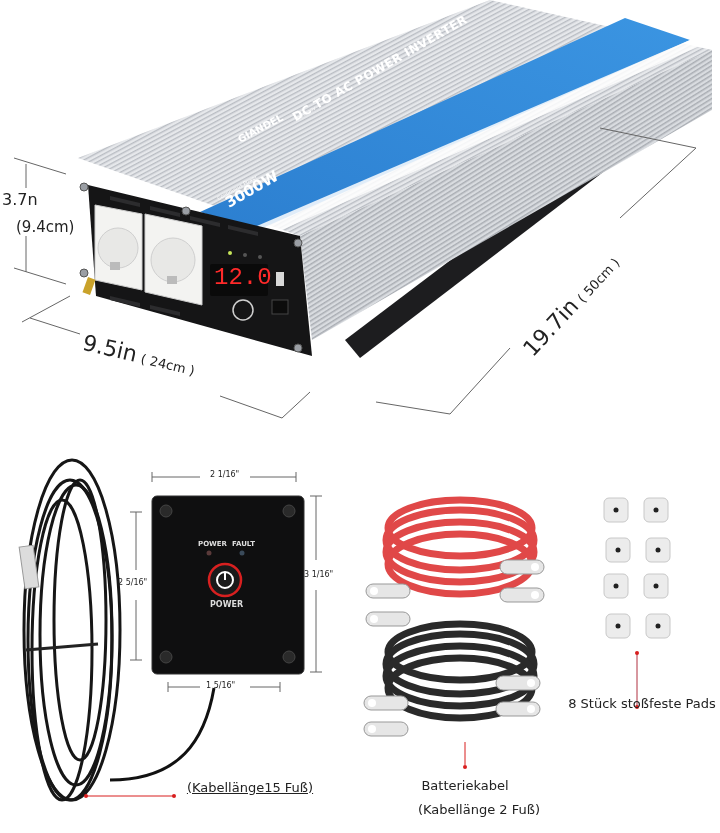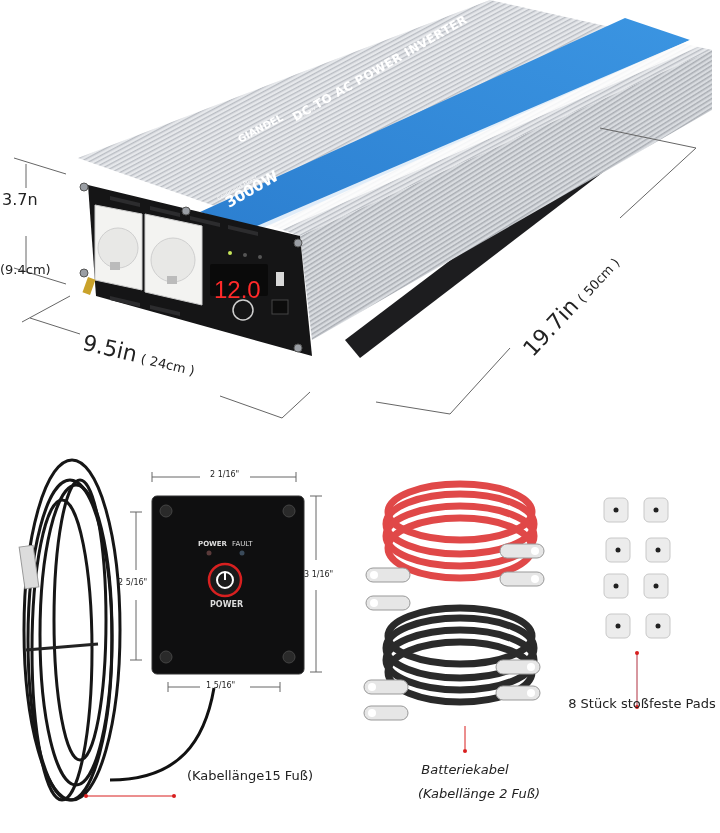--- a/index.html
+++ b/index.html
@@ -95,27 +95,27 @@
       <line x1="510" y1="348" x2="450" y2="414"></line>
       <line x1="376" y1="402" x2="450" y2="414"></line>
     </g>
   </svg>
 
   <div class="abs" style="left:236px;top:135px;font-size:10px;font-weight:bold;color:#fff;transform:rotate(-28deg);transform-origin:left top;">GIANDEL</div>
   <div class="abs" style="left:290px;top:112px;font-size:12px;font-weight:bold;color:#fff;transform:rotate(-30deg);transform-origin:left top;letter-spacing:0.5px;">DC TO AC POWER INVERTER</div>
   <div class="abs" style="left:216px;top:196px;font-size:5px;color:#fff;transform:rotate(-30deg);transform-origin:left top;">Continuous Power</div>
   <div class="abs" style="left:222px;top:196px;font-size:15px;font-weight:bold;color:#fff;transform:rotate(-30deg);transform-origin:left top;">3000W</div>
   <div class="abs small" style="left:296px;top:116px;font-size:4px;color:#fff;transform:rotate(-30deg);transform-origin:left top;">Input: 12V</div>
-  <div class="abs" style="left:214px;top:276px;font-family:Liberation Sans, sans-serif;font-size:24px;color:#ff2a2a;">12.0</div>
+  <div class="abs" style="left:214px;top:264px;font-family:Liberation Mono, monospace;font-size:24px;color:#ff2a2a;">12.0</div>
   <div class="abs" style="left:233px;top:300px;width:20px;height:20px;border-radius:50%;"></div>
   <div class="abs" style="left:276px;top:272px;width:8px;height:14px;"></div>
   <div class="abs" style="left:272px;top:300px;width:16px;height:14px;"></div>
 
   <div class="dimtext" style="left:2px;top:190px;font-size:16px;">3.7n</div>
-  <div class="dimtext" style="left:0px;top:218px;font-size:13px;margin-top:44px;">(9.4cm)</div>
+  <div class="dimtext" style="left:16px;top:218px;font-size:15px;">(9.4cm)</div>
   <div class="dimtext" style="left:86px;top:330px;transform:rotate(13deg);transform-origin:left top;">
     <span style="font-size:22px;">9.5in</span>
     <span style="font-size:13px;">( 24cm )</span>
   </div>
   <div class="dimtext" style="left:518px;top:344px;transform:rotate(-47deg);transform-origin:left top;">
     <span style="font-size:22px;">19.7in</span>
     <span style="font-size:13px;">( 50cm )</span>
   </div>
 </div>
 
@@ -166,35 +166,35 @@
       <line x1="250" y1="237" x2="280" y2="237"></line>
         <line x1="280" y1="232" x2="280" y2="242"></line>
     </g>
 
     <line x1="86" y1="346" x2="174" y2="346" stroke="#d81e1e" stroke-width="1"></line>
     <circle cx="86" cy="346" r="2" fill="#d81e1e"></circle>
     <circle cx="174" cy="346" r="2" fill="#d81e1e"></circle>
   </svg>
 
   <div class="abs" style="left:198px;top:90px;font-size:7px;font-weight:bold;color:#ddd;">POWER</div>
-  <div class="abs" style="left:232px;top:90px;font-size:7px;font-weight:normal;color:#ddd;">FAULT</div>
+  <div class="abs" style="left:232px;top:90px;font-size:7px;font-weight:bold;color:#ddd;">FAULT</div>
   <div class="abs" style="left:209px;top:114px;width:32px;height:32px;border-radius:50%;"></div>
   <div class="abs" style="left:210px;top:150px;font-size:8px;font-weight:bold;color:#ddd;">POWER</div>
 
   <div class="dimtext" style="left:210px;top:20px;font-size:8px;">2 1/16"</div>
   <div class="dimtext" style="left:118px;top:128px;font-size:8px;">2 5/16"</div>
   <div class="dimtext" style="left:304px;top:120px;font-size:8px;">3 1/16"</div>
   <div class="dimtext" style="left:206px;top:231px;font-size:8px;">1 5/16"</div>
 
   <div class="caption" style="left:180px;top:312px;width:140px;">
-    <div style="margin-top:4px;">(Kabellänge15 Fuß)</div>
-  </div>
-</div>
-
-<div class="abs" style="left:360px;top:464px;width:220px;height:353px;font-style:italic;">
+    <div style="margin-top:16px;text-decoration:underline;">(Kabellänge15 Fuß)</div>
+  </div>
+</div>
+
+<div class="abs" style="left:360px;top:480px;width:220px;height:353px;">
   <svg width="220" height="353" viewBox="0 0 220 353">
 
     <g fill="none" stroke="#e04848" stroke-width="7">
       <ellipse cx="100" cy="48" rx="72" ry="28"></ellipse>
       <ellipse cx="100" cy="60" rx="74" ry="30"></ellipse>
       <ellipse cx="100" cy="72" rx="74" ry="30"></ellipse>
       <ellipse cx="100" cy="84" rx="72" ry="30"></ellipse>
     </g>
 
     <g fill="none" stroke="#2a2a2a" stroke-width="7">

